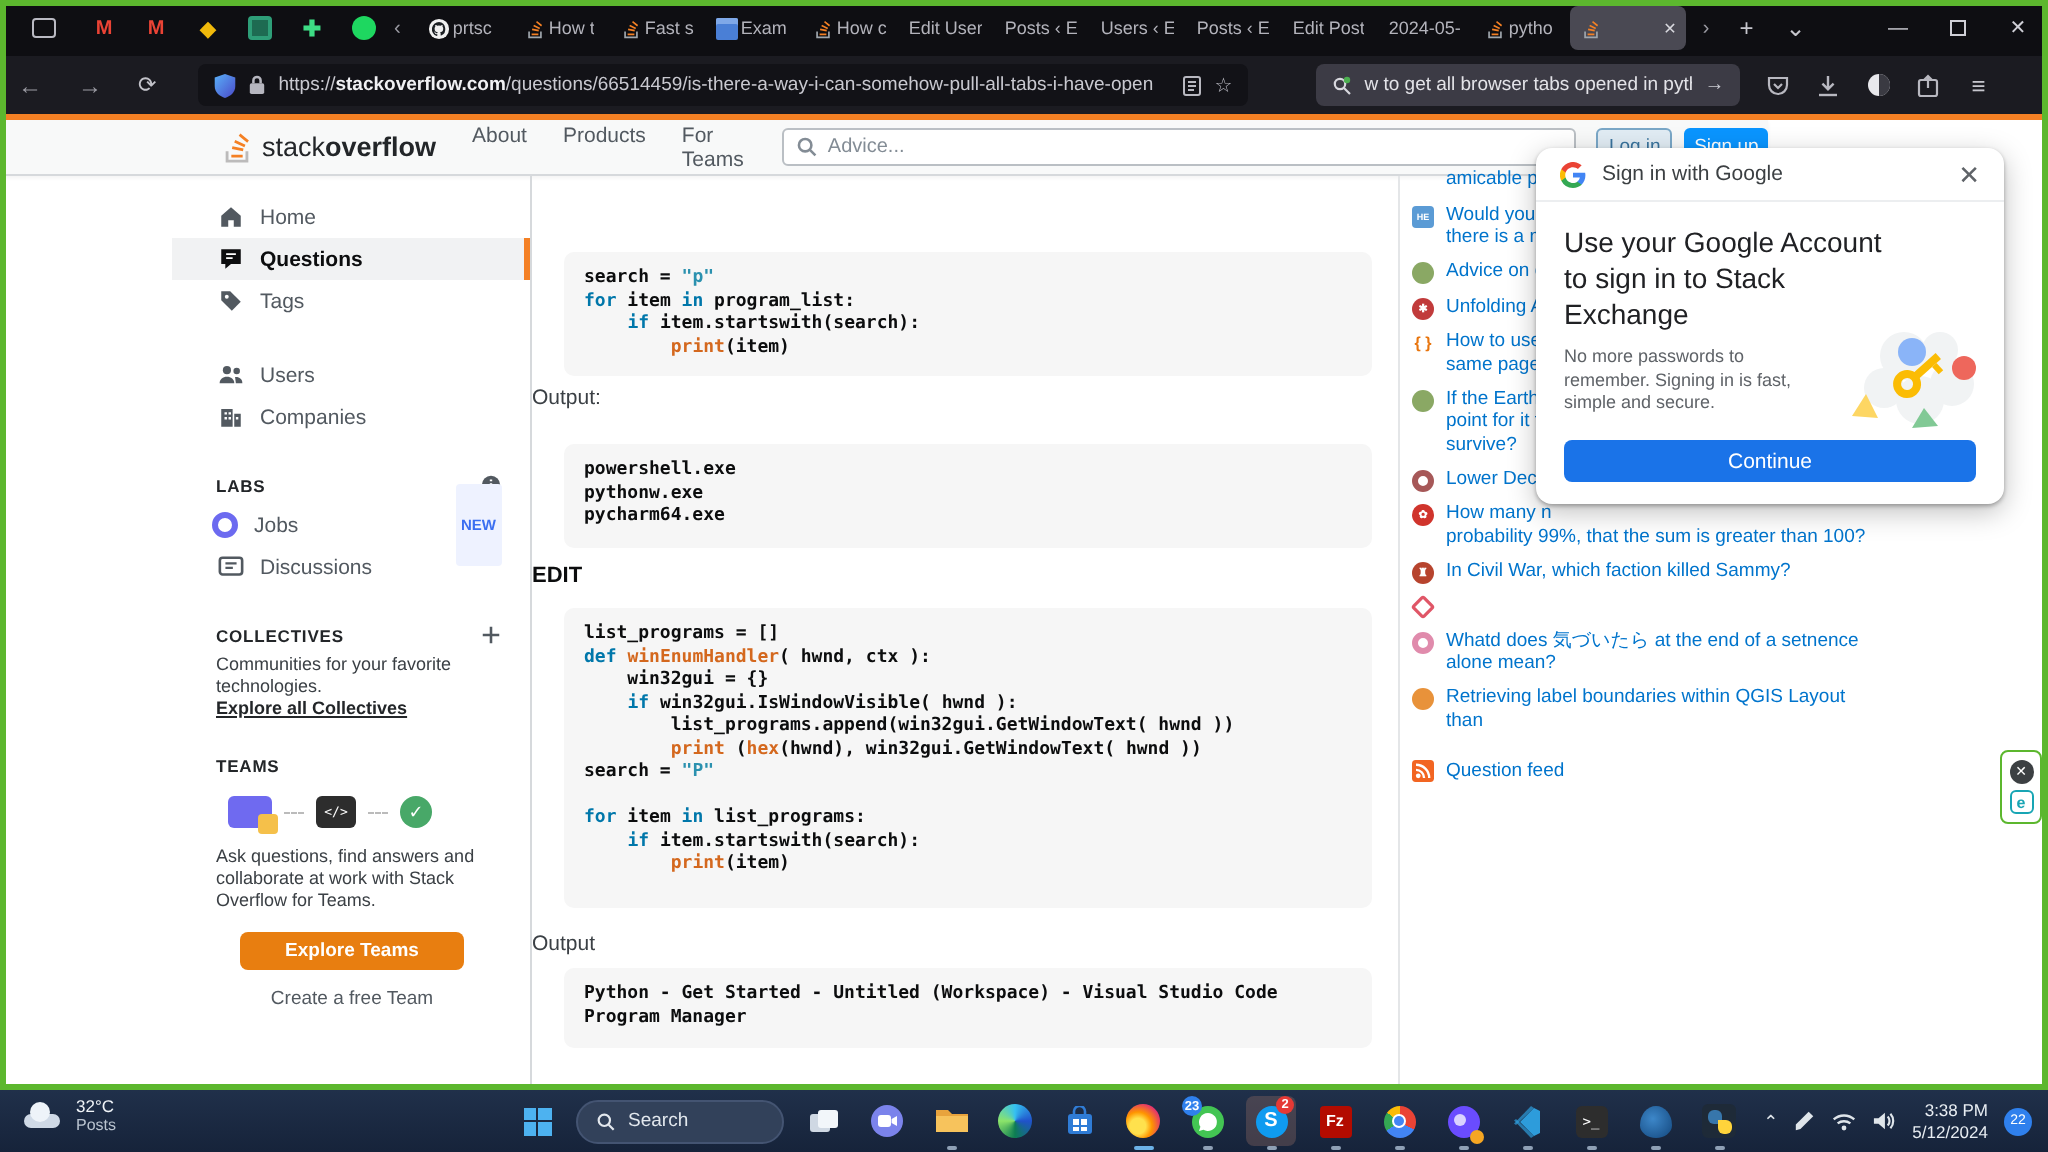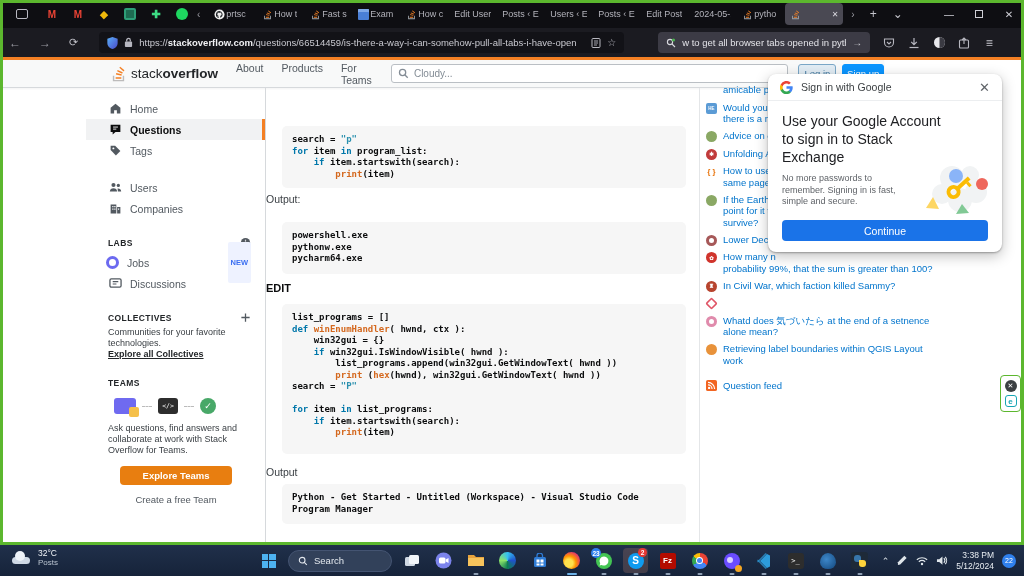--- a/index.html
+++ b/index.html
@@ -393,21 +393,21 @@
     <div class="so-nav-links" id="so-header-nav">
         <span class="so-nav-link">About</span>
         <span class="so-nav-link">Products</span>
         <span class="so-nav-link">For Teams</span>
       </div>
     <div class="so-search">
       <svg width="11" height="11" viewBox="0 0 12 12">
           <circle cx="5" cy="5" r="3.4" fill="none" stroke="#838c95" stroke-width="1.4"></circle>
           <path d="M7.6 7.6l3 3" stroke="#838c95" stroke-width="1.4"></path>
         </svg>
-      <span class="ph">Cloudy...</span>
+      <span class="ph">Advice...</span>
     </div>
     <div class="so-login">Log in</div>
     <div class="so-signup">Sign up</div>
   </div>
 
   <div class="so-sidebar">
     <div id="so-nav">
         <div class="nav-item">
           <span class="nav-ic">
             <svg viewBox="0 0 16 16">
@@ -593,21 +593,21 @@
           <span class="hq-ic" style="border: 3px solid rgb(224, 139, 172);"></span>
           <div class="hq-tx">
             <div>Whatd does 気づいたら at the end of a setnence</div>
             <div>alone mean?</div>
           </div>
         </div>
         <div class="hq">
           <span class="hq-ic" style="background: rgb(232, 146, 58);"></span>
           <div class="hq-tx">
             <div>Retrieving label boundaries within QGIS Layout</div>
-            <div>work</div>
+            <div>than</div>
           </div>
         </div>
       </div>
     <div class="qfeed">
       <svg width="11" height="11" viewBox="0 0 12 12">
           <rect width="12" height="12" rx="2" fill="#f26522"></rect>
           <circle cx="3.4" cy="8.6" r="1.3" fill="#fff"></circle>
           <path d="M2.2 5.4a4.4 4.4 0 0 1 4.4 4.4M2.2 2.6a7.2 7.2 0 0 1 7.2 7.2" stroke="#fff" stroke-width="1.3" fill="none"></path>
         </svg>
       <span class="qf-tx">Question feed</span>

